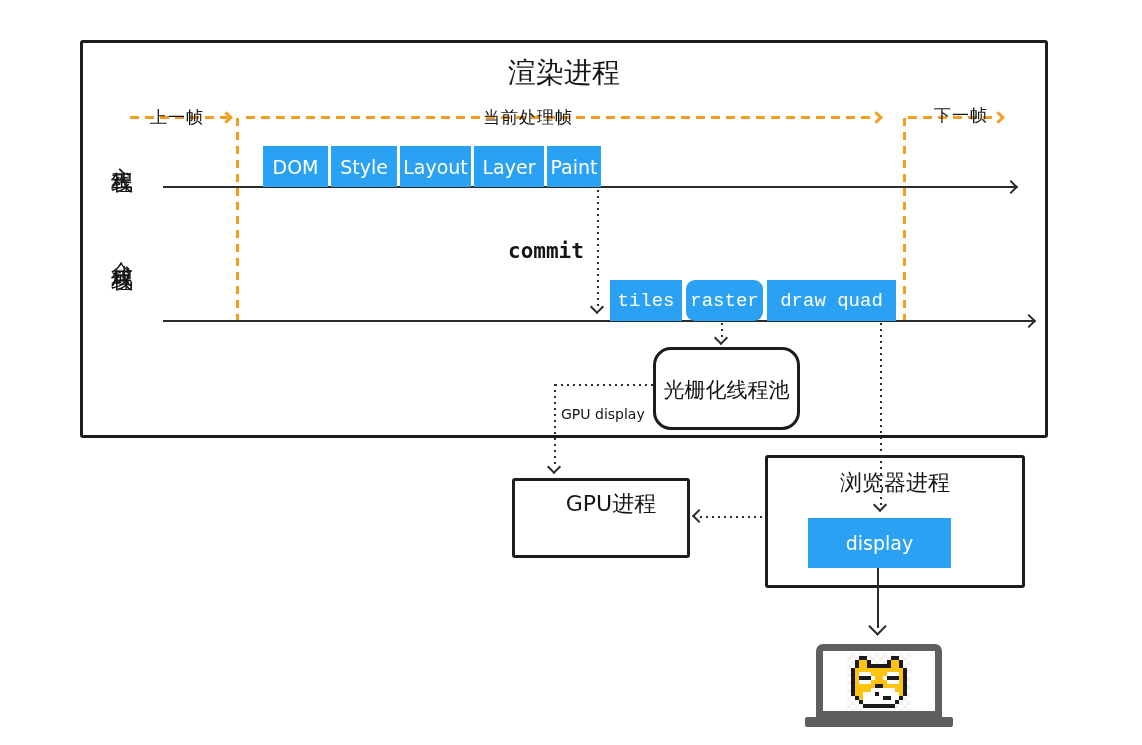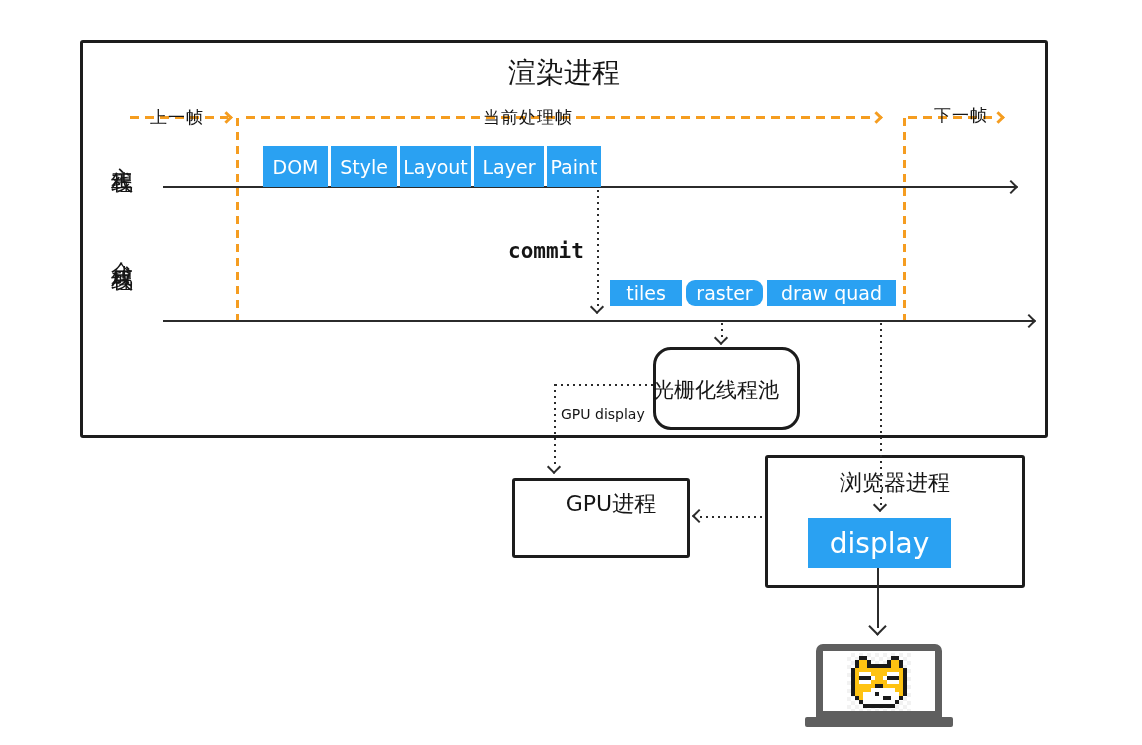--- a/index.html
+++ b/index.html
@@ -77,47 +77,47 @@
 </div>
 
 <div class="abs" style="left:508px;top:239px;font-size:21px;font-weight:600;font-family:'DejaVu Sans Mono','Liberation Mono',monospace;color:#151515;">commit</div>
 <div class="abs vdot" style="left:597px;top:190px;height:118px;"></div>
 <div class="abs chev down" style="left:592px;top:302px;"></div>
 
 <div class="abs vtext" style="left:111px;top:243px;">合成线程</div>
 <div class="abs hline" style="left:163px;top:320px;width:870px;"></div>
 <div class="abs chev right" style="left:1024px;top:316px;"></div>
 
-<div class="abs stagerow" style="left:610px;top:280px;height:26px;gap:4px;">
+<div class="abs stagerow" style="left:610px;top:280px;height:41px;gap:4px;font-family:Liberation Mono, monospace;">
   <div class="stage" style="width:72px;">tiles</div>
   <div class="stage" style="width:77px;border-radius:9px;">raster</div>
   <div class="stage" style="width:129px;">draw quad</div>
 </div>
 
 <div class="abs vdot" style="left:721px;top:323px;height:16px;"></div>
 <div class="abs chev down" style="left:716px;top:333px;"></div>
 
 <div class="abs obox" style="left:653px;top:347px;width:147px;height:83px;border-radius:18px;"></div>
-<div class="abs boxlabel" style="left:653px;top:376px;width:116px;font-size:21px;">光栅化线程池</div>
+<div class="abs boxlabel" style="left:653px;top:376px;width:147px;font-size:21px;">光栅化线程池</div>
 
 <div class="abs hdot" style="left:555px;top:384px;width:98px;"></div>
 <div class="abs vdot" style="left:554px;top:384px;height:84px;"></div>
 <div class="abs chev down" style="left:549px;top:462px;"></div>
 <div class="abs" style="left:561px;top:406px;font-size:14px;color:#151515;">GPU display</div>
 
 <div class="abs obox" style="left:512px;top:478px;width:178px;height:80px;"></div>
 <div class="abs boxlabel" style="left:512px;top:489px;width:178px;padding-left:20px;">GPU进程</div>
 
 <div class="abs obox" style="left:765px;top:455px;width:260px;height:133px;"></div>
 <div class="abs boxlabel" style="left:765px;top:468px;width:260px;">浏览器进程</div>
 
 <div class="abs vdot" style="left:880px;top:323px;height:183px;"></div>
 <div class="abs chev down" style="left:875px;top:500px;"></div>
 
-<div class="abs stage" style="left:808px;top:518px;width:143px;height:50px;font-size:28px;">display</div>
+<div class="abs stage" style="left:808px;top:518px;width:143px;height:50px;font-size:19px;">display</div>
 
 <div class="abs hdot" style="left:700px;top:516px;width:65px;"></div>
 <div class="abs chev left" style="left:694px;top:511px;"></div>
 
 <div class="abs vline" style="left:877px;top:568px;height:60px;"></div>
 <div class="abs chev down big" style="left:871px;top:620px;"></div>
 
 <div class="abs" style="left:816px;top:644px;width:126px;height:74px;border:7px solid var(--laptop);
             border-radius:7px 7px 0 0;background:#fff;"></div>
 <div class="abs" style="left:805px;top:717px;width:148px;height:10px;background:var(--laptop);border-radius:2px;"></div>

